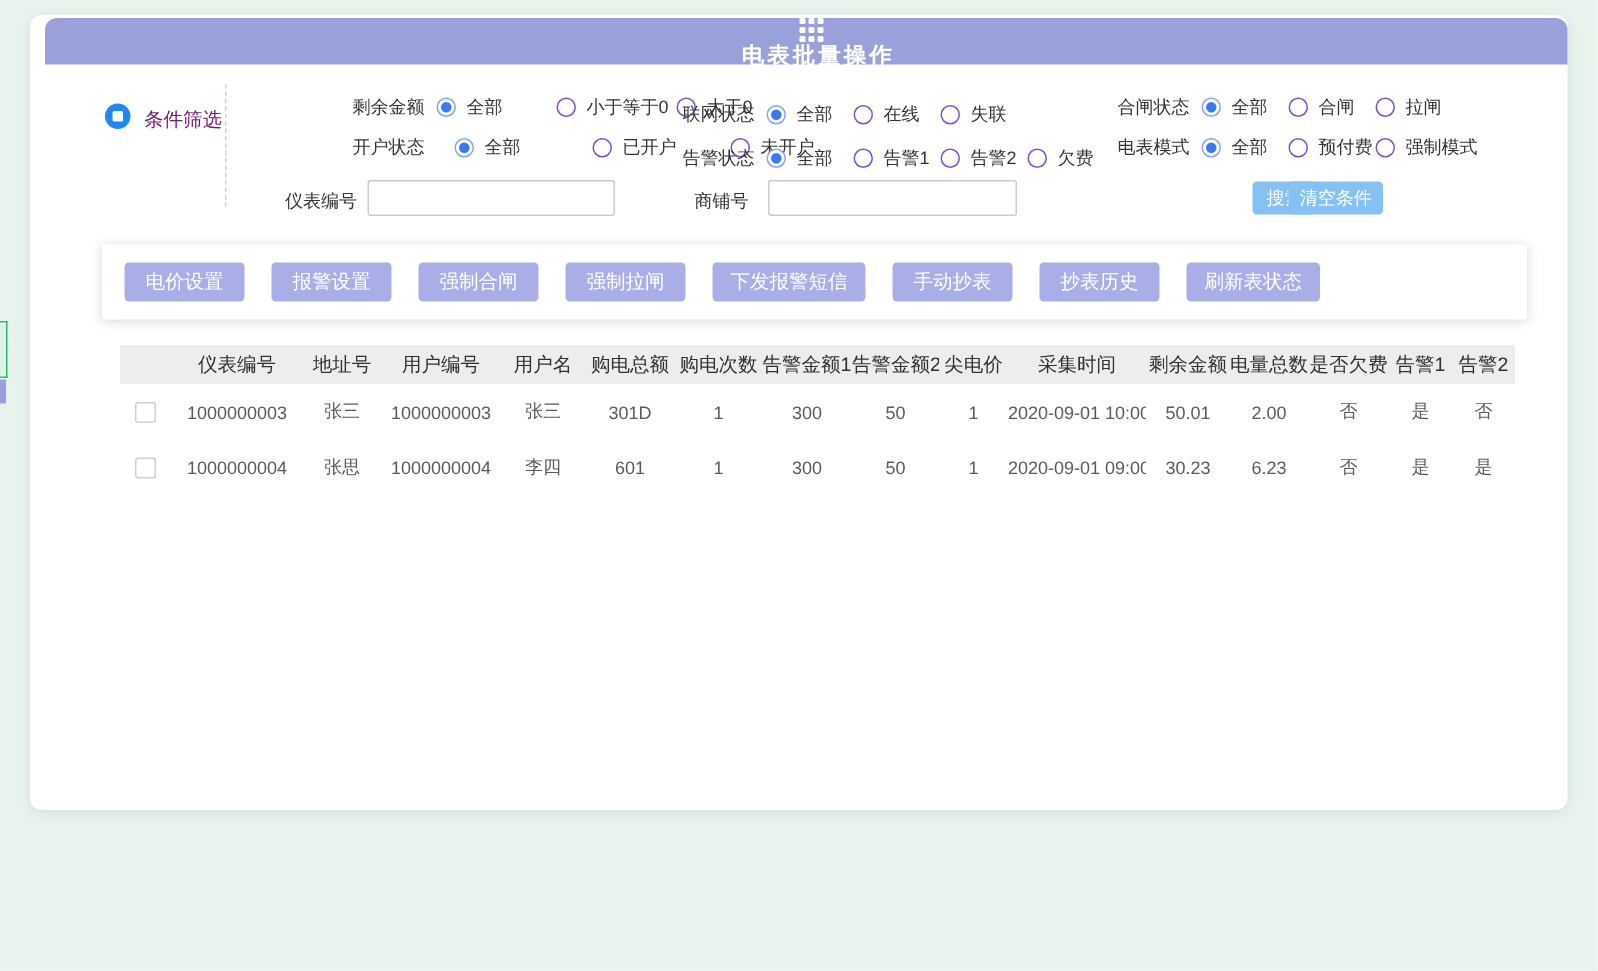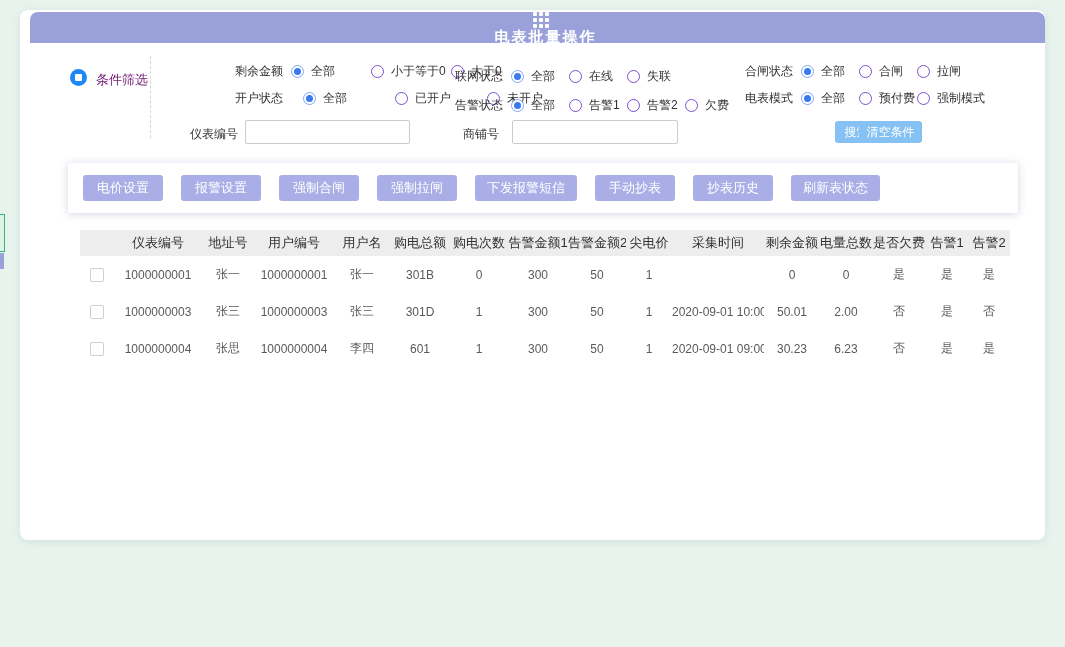--- a/index.html
+++ b/index.html
@@ -261,38 +261,20 @@
         <th>尖电价</th>
         <th>采集时间</th>
         <th>剩余金额</th>
         <th>电量总数</th>
         <th>是否欠费</th>
         <th>告警1</th>
         <th>告警2</th>
       </tr>
     </thead>
     <tbody>
-      <tr>
-          <td><span class="cb"></span></td>
-          <td>1000000001</td>
-          <td>张一</td>
-          <td>1000000001</td>
-          <td>张一</td>
-          <td>301B</td>
-          <td>0</td>
-          <td>300</td>
-          <td>50</td>
-          <td>1</td>
-          <td></td>
-          <td>0</td>
-          <td>0</td>
-          <td>是</td>
-          <td>是</td>
-          <td>是</td>
-        </tr>
         <tr>
           <td><span class="cb"></span></td>
           <td>1000000003</td>
           <td>张三</td>
           <td>1000000003</td>
           <td>张三</td>
           <td>301D</td>
           <td>1</td>
           <td>300</td>
           <td>50</td>

